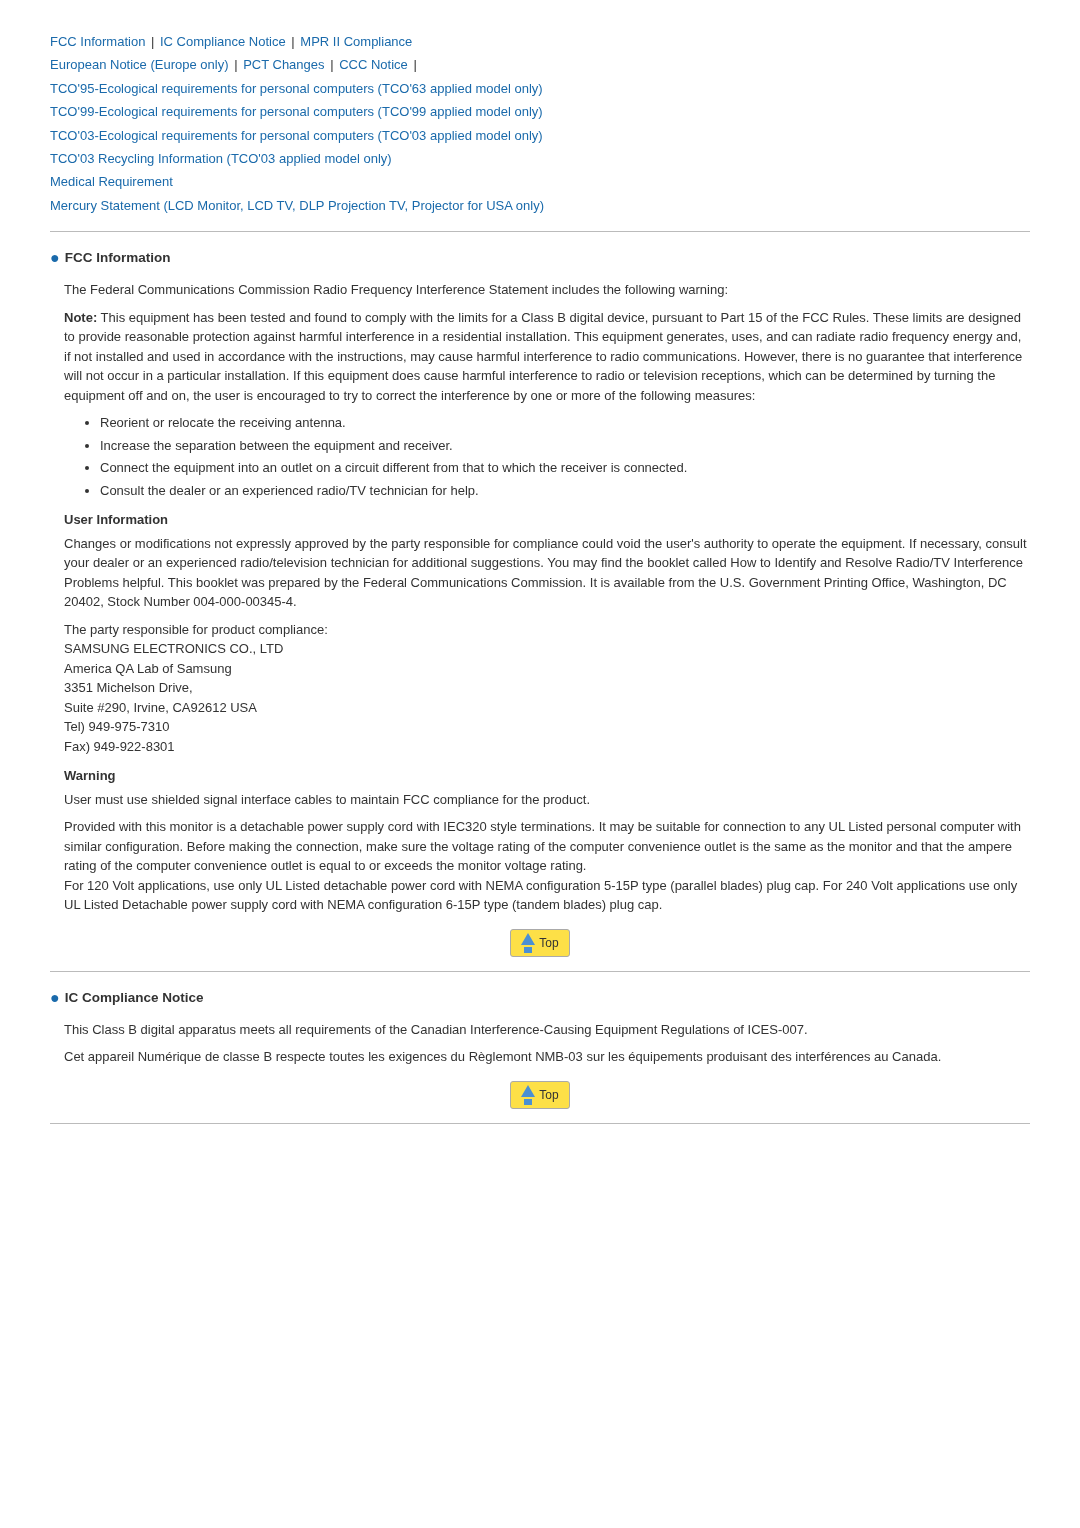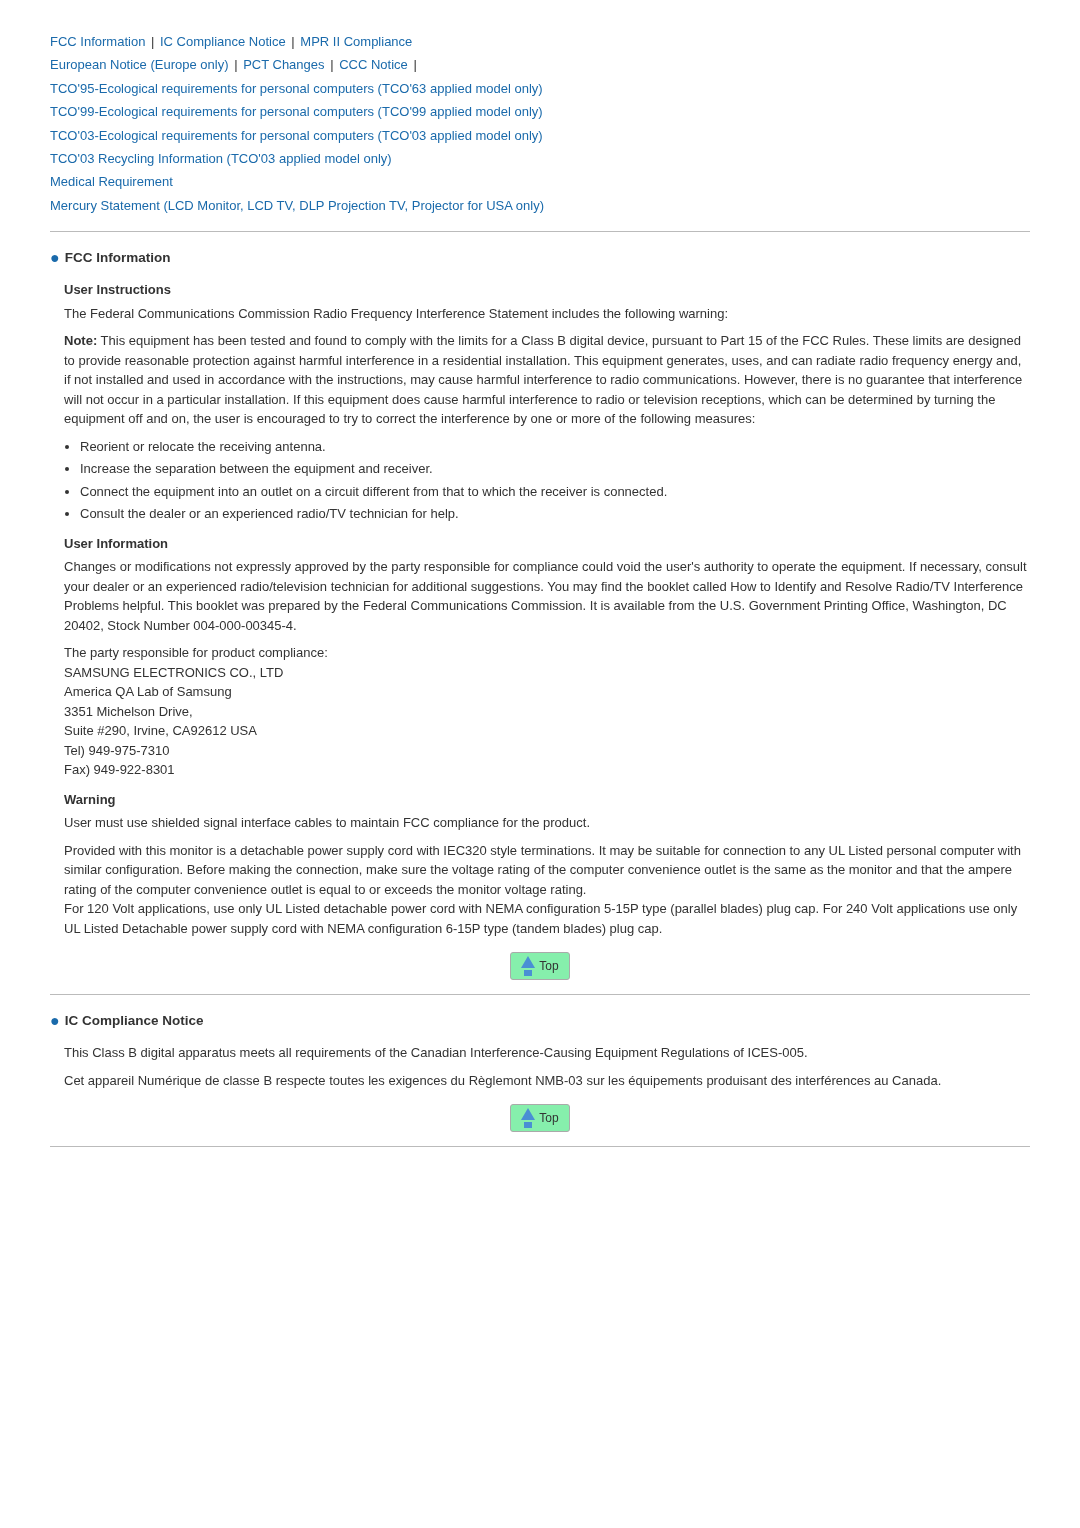--- a/index.html
+++ b/index.html
@@ -46,37 +46,37 @@
     }
     .sub-title {
       font-weight: bold;
       margin-bottom: 4px;
       margin-top: 10px;
     }
     p {
       margin-bottom: 8px;
     }
     ul {
-      margin-left: 16px;
+      margin-left: 36px;
       margin-bottom: 8px;
     }
     ul li {
       margin-bottom: 3px;
       list-style-type: disc;
     }
     .top-btn {
       display: flex;
       justify-content: center;
       margin: 14px 0 6px 0;
     }
     .top-btn-inner {
       display: inline-flex;
       align-items: center;
       gap: 4px;
-      background: #86efac;
+      background: #fde047;
       border: 1px solid #aaa;
       padding: 3px 10px;
       border-radius: 3px;
       cursor: pointer;
       font-size: 12px;
       color: #333;
     }
     .top-btn-inner .arrow-up {
       display: inline-block;
       width: 0;
@@ -135,21 +135,20 @@
 
 <div class="section">
   <div class="section-title">
     <span class="bullet">●</span>
     <span>FCC Information</span>
   </div>
 
   <div class="content-block">
 
     <div>
-      <div class="sub-title">User Instructions</div>
       <p>The Federal Communications Commission Radio Frequency Interference Statement includes the following warning:</p>
       <p>
         <strong>Note:</strong><span> This equipment has been tested and found to comply with the limits for a Class B digital device, pursuant to Part 15 of the FCC Rules. These limits are designed to provide reasonable protection against harmful interference in a residential installation. This equipment generates, uses, and can radiate radio frequency energy and, if not installed and used in accordance with the instructions, may cause harmful interference to radio communications. However, there is no guarantee that interference will not occur in a particular installation. If this equipment does cause harmful interference to radio or television receptions, which can be determined by turning the equipment off and on, the user is encouraged to try to correct the interference by one or more of the following measures:</span>
       </p>
       <ul>
         <li>Reorient or relocate the receiving antenna.</li>
         <li>Increase the separation between the equipment and receiver.</li>
         <li>Connect the equipment into an outlet on a circuit different from that to which the receiver is connected.</li>
         <li>Consult the dealer or an experienced radio/TV technician for help.</li>
       </ul>
@@ -188,21 +187,21 @@
 
 <hr>
 
 <div class="section">
   <div class="section-title">
     <span class="bullet">●</span>
     <span>IC Compliance Notice</span>
   </div>
 
   <div class="content-block">
-    <p>This Class B digital apparatus meets all requirements of the Canadian Interference-Causing Equipment Regulations of ICES-005.</p>
+    <p>This Class B digital apparatus meets all requirements of the Canadian Interference-Causing Equipment Regulations of ICES-007.</p>
     <p>Cet appareil Numérique de classe B respecte toutes les exigences du Règlemont NMB-03 sur les équipements produisant des interférences au Canada.</p>
   </div>
 
   <div class="top-btn">
     <div class="top-btn-inner">
       <div class="top-icon">
         <div class="arrow-up"></div>
         <div class="arrow-base"></div>
       </div>
       <span>Top</span>

